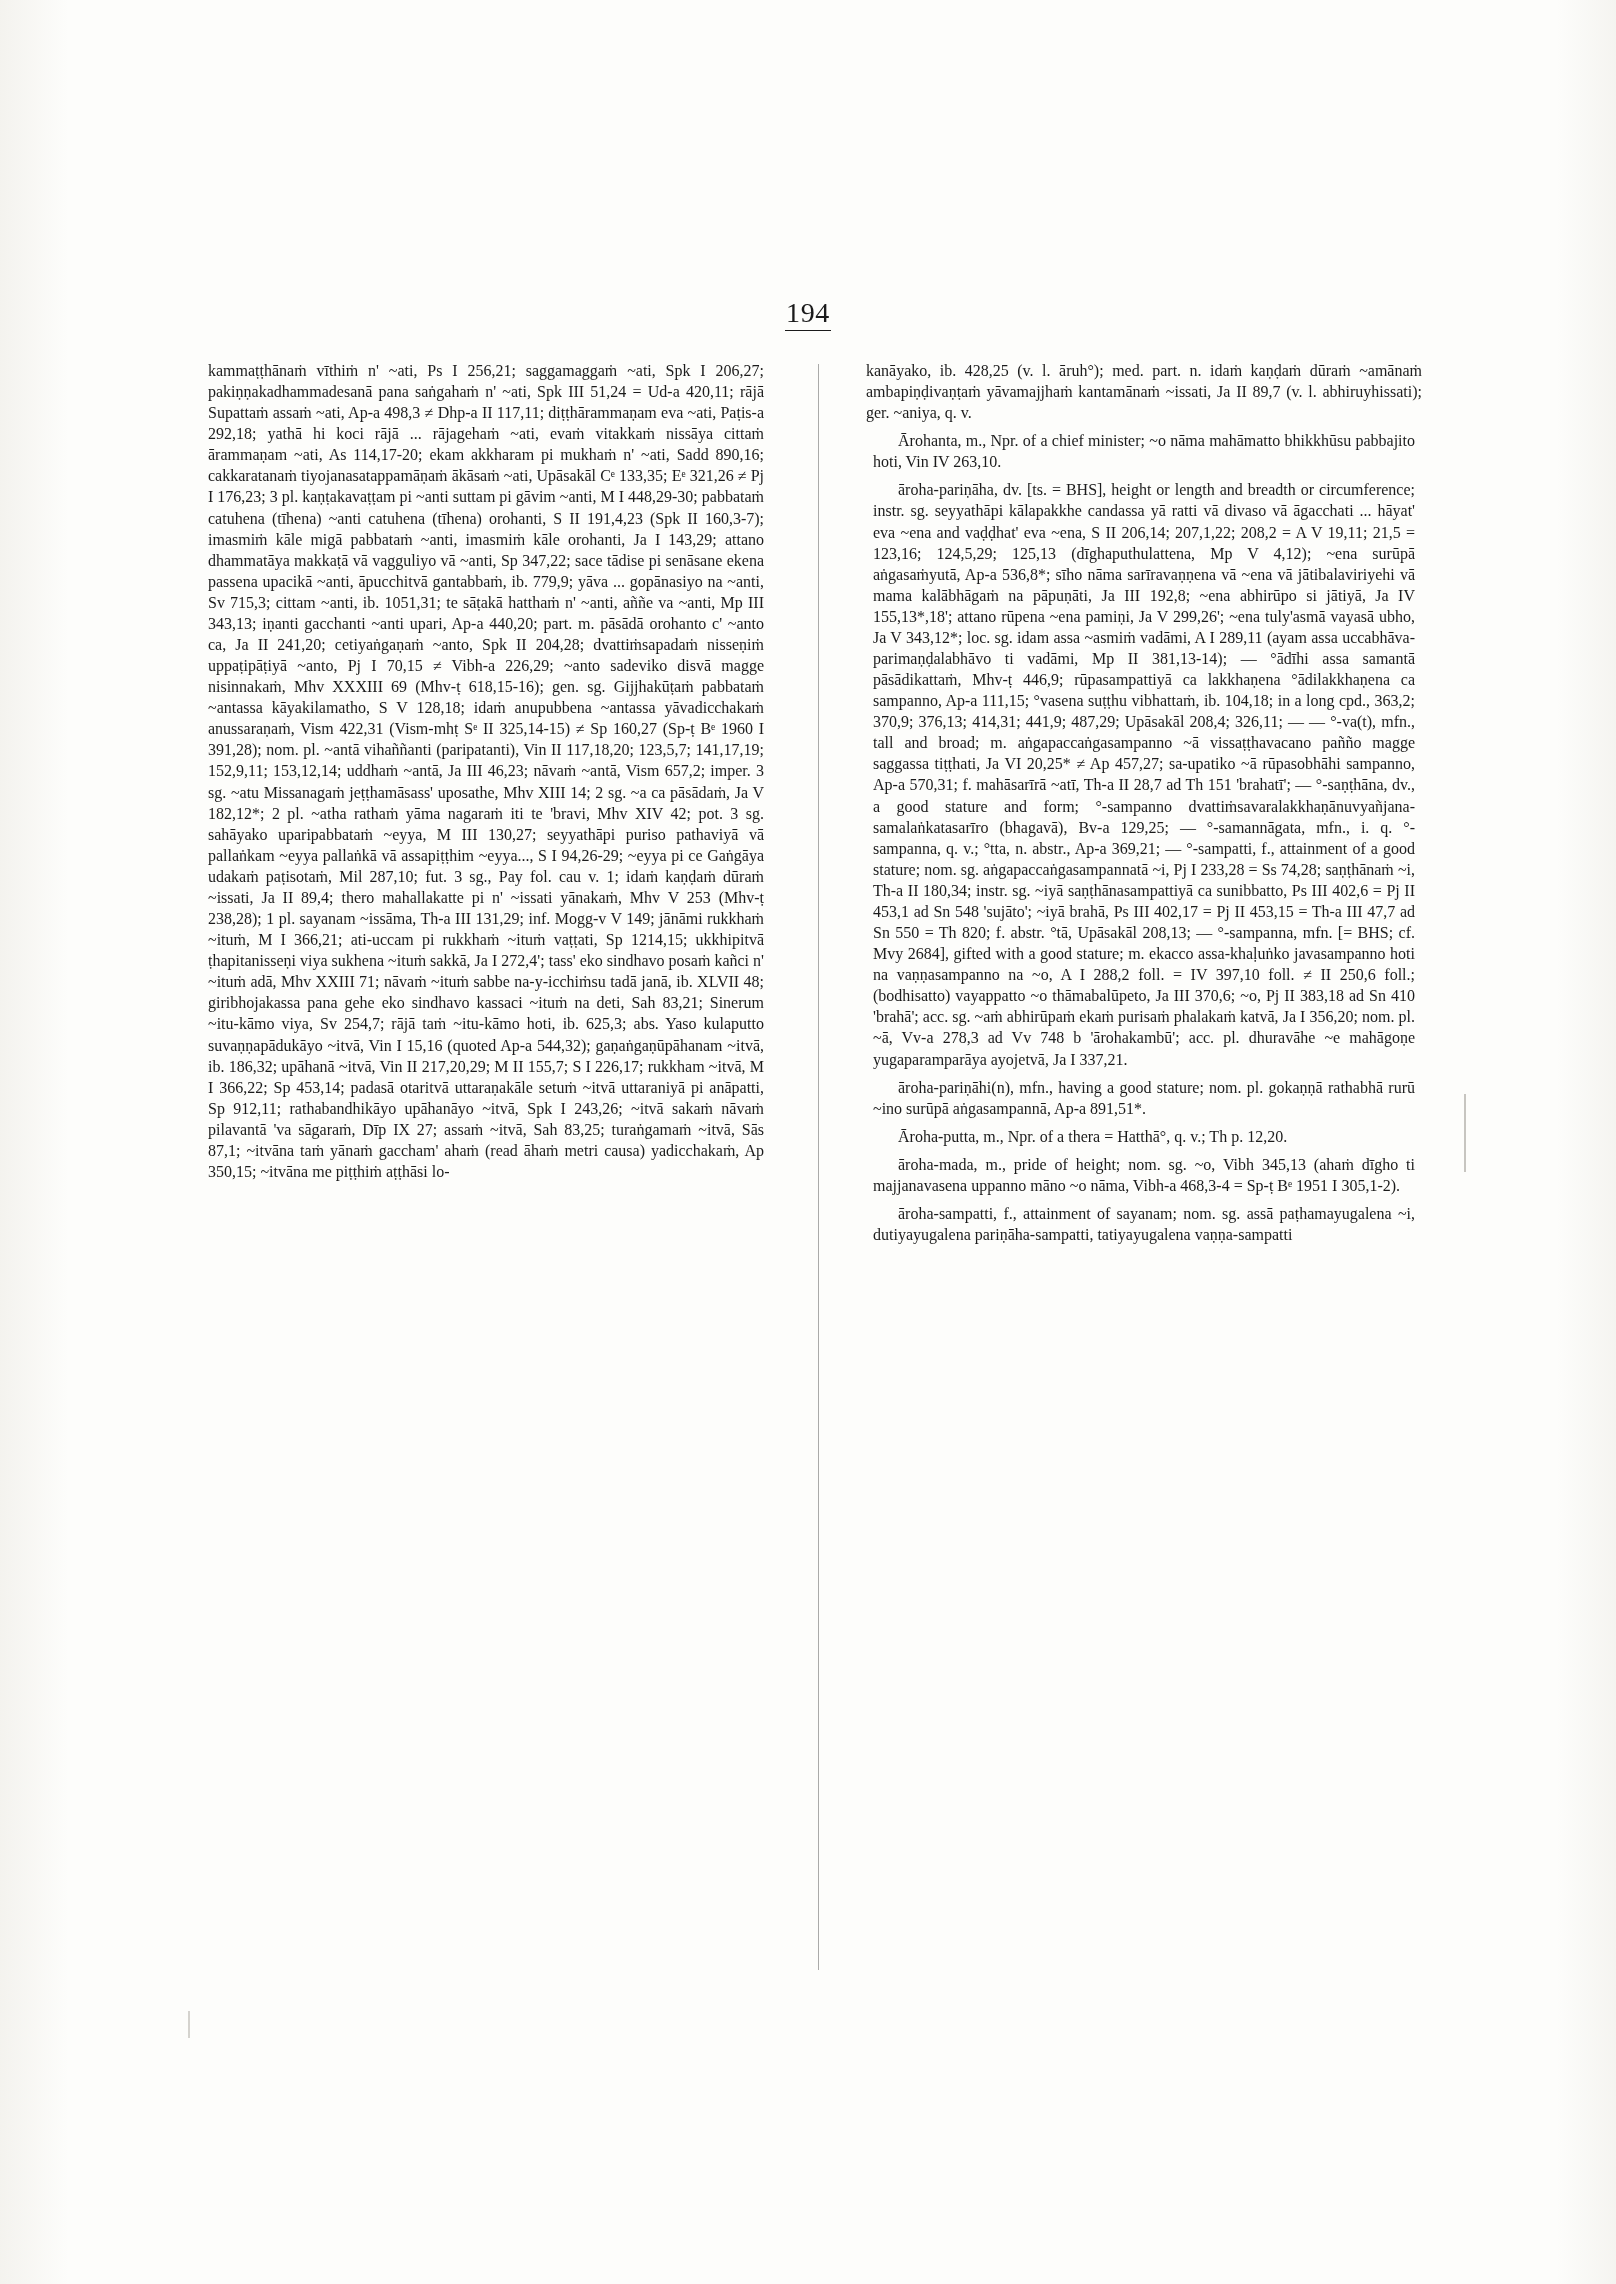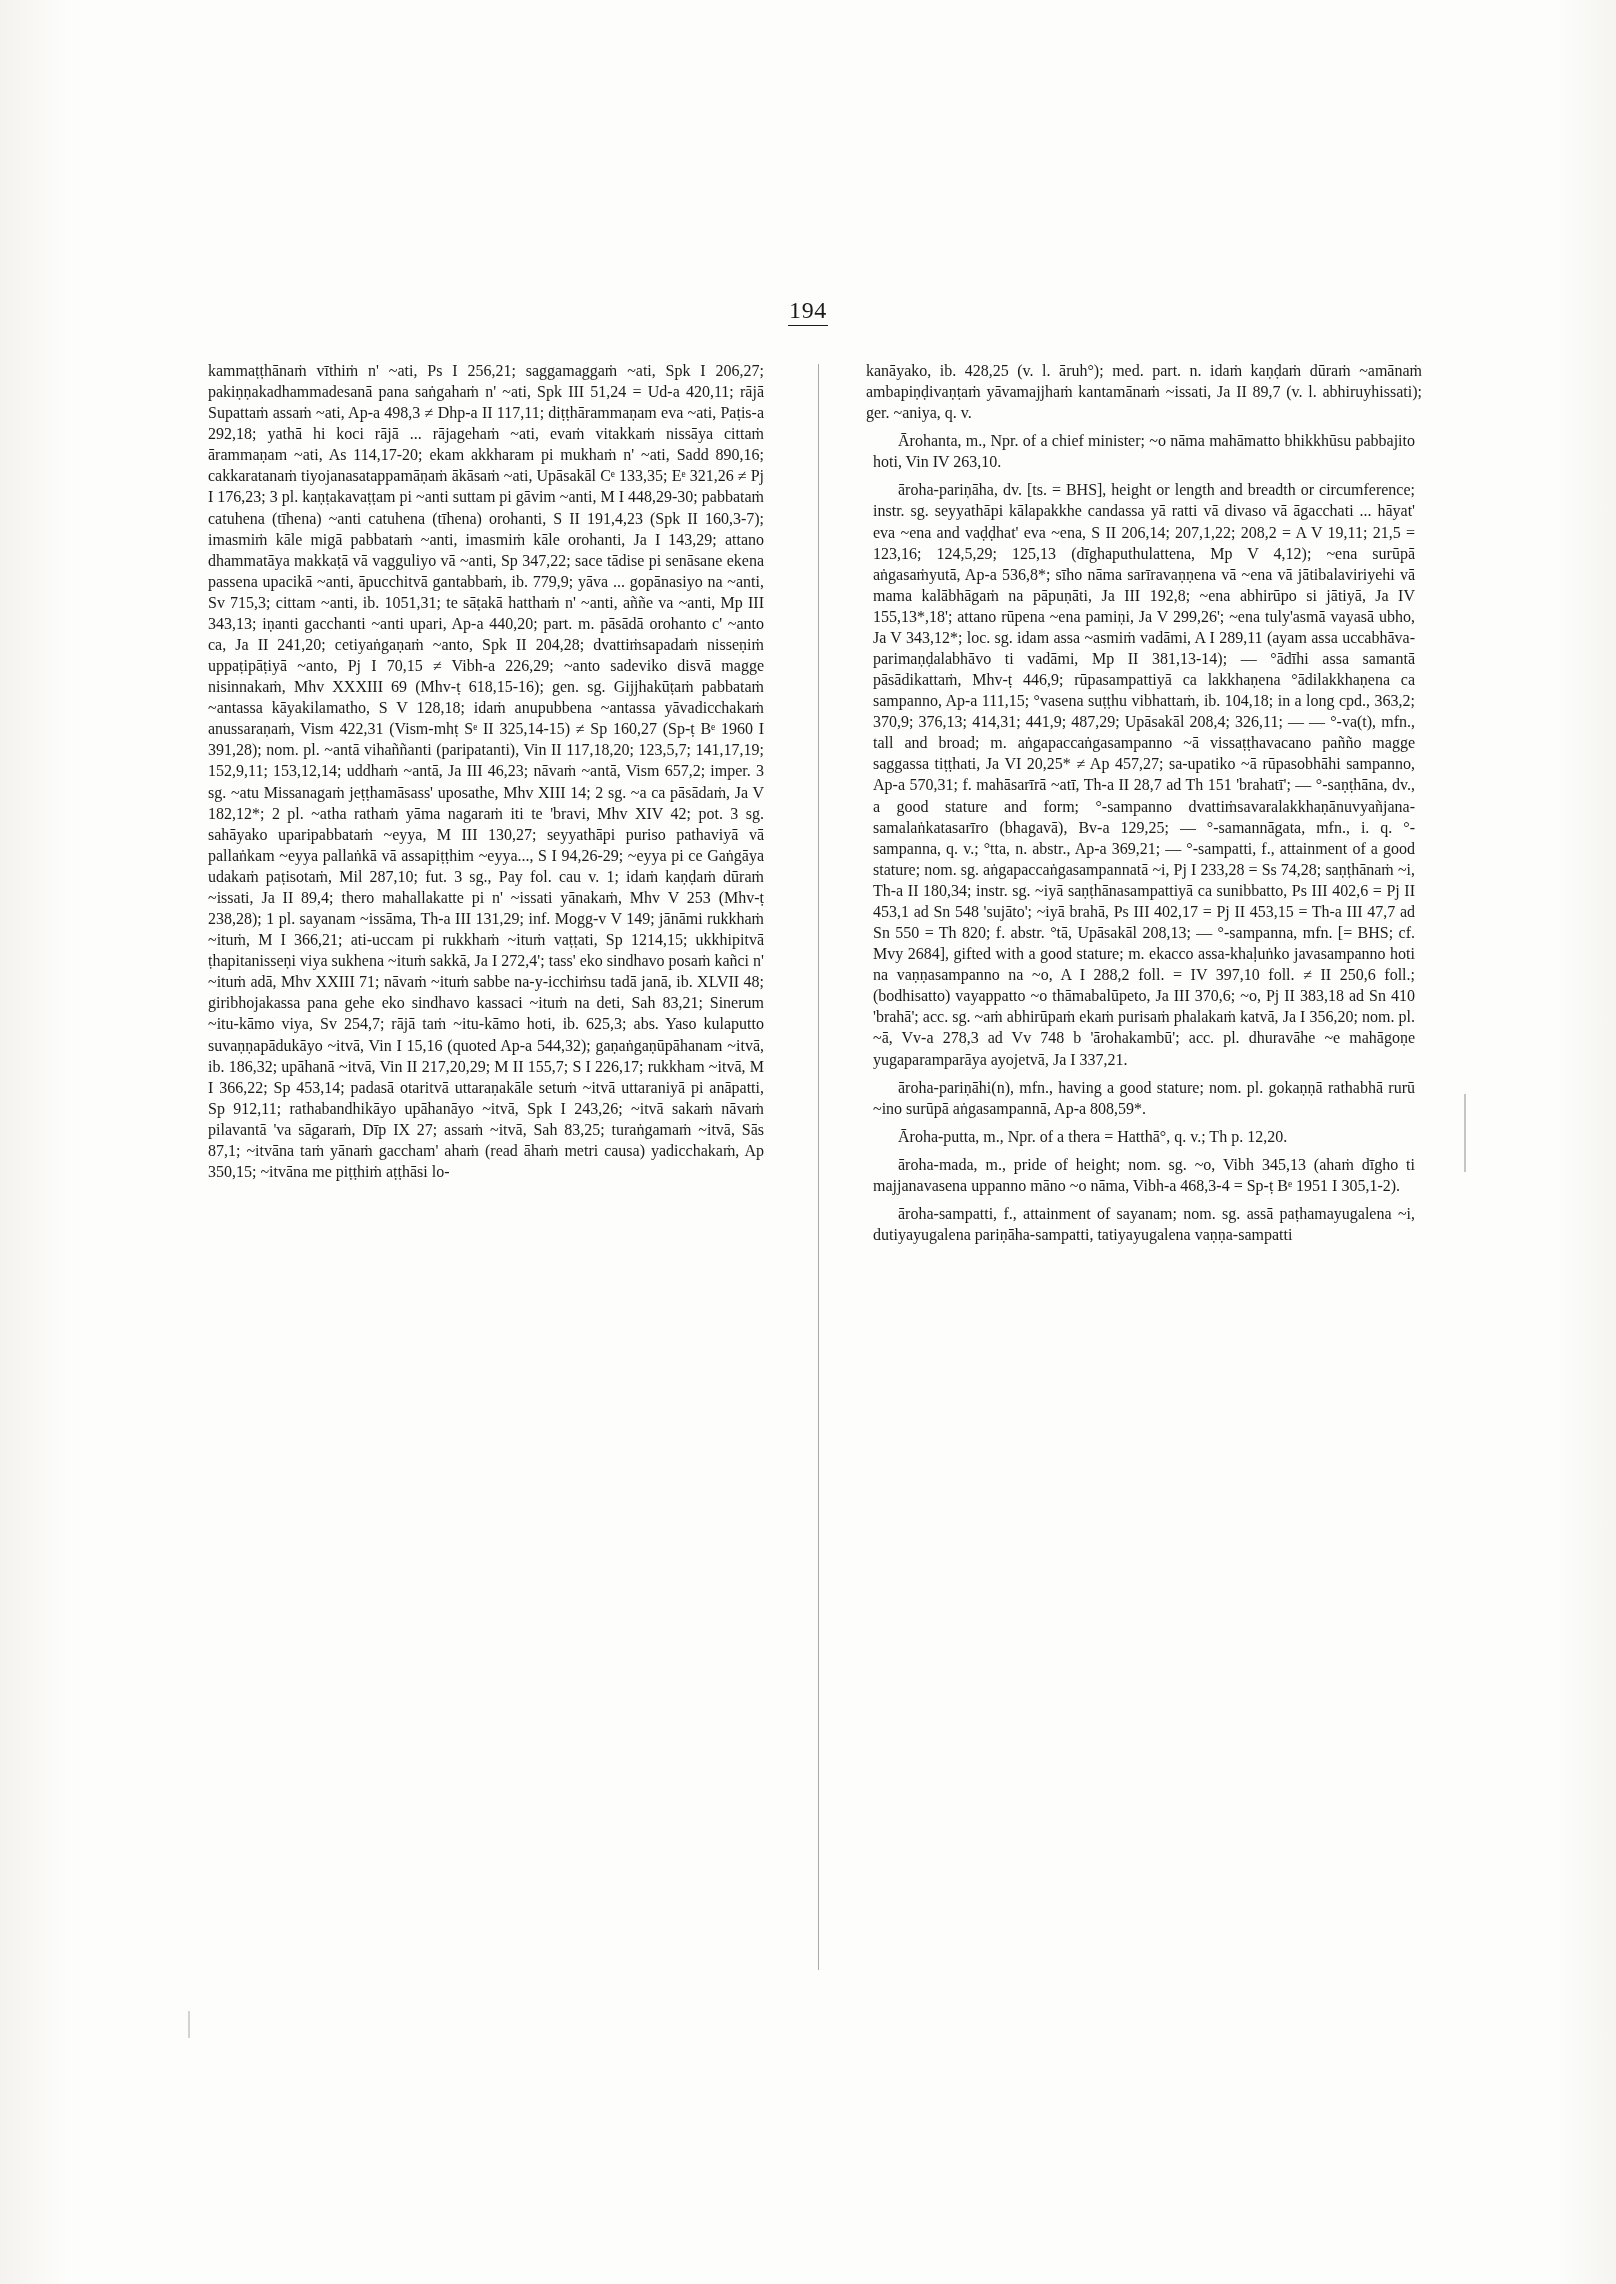--- a/index.html
+++ b/index.html
@@ -38,21 +38,21 @@
     opacity: .5;
   }
   .page-number-wrap {
     position: absolute;
     left: 0;
     top: 297px;
     width: 1616px;
     text-align: center;
   }
   .page-number {
-    font-size: 24px;
+    font-size: 28px;
     letter-spacing: 0.7px;
     font-family: "Liberation Serif", serif;
     display: inline-block;
     border-bottom: 1.3px solid #1b1b1b;
     padding: 0 1.3px 1.3px 1.3px;
     text-align: center;
   }
   .columns {
     position: absolute;
     left: 208px;
@@ -130,21 +130,21 @@
     <div class="col col-left">
       <p class="para">kammaṭṭhānaṁ vīthiṁ n' ~ati, Ps I 256,21; saggamaggaṁ ~ati, Spk I 206,27; pakiṇṇakadhammadesanā pana saṅgahaṁ n' ~ati, Spk III 51,24 = Ud-a 420,11; rājā Supattaṁ assaṁ ~ati, Ap-a 498,3 ≠ Dhp-a II 117,11; diṭṭhārammaṇam eva ~ati, Paṭis-a 292,18; yathā hi koci rājā ... rājagehaṁ ~ati, evaṁ vitakkaṁ nissāya cittaṁ ārammaṇam ~ati, As 114,17-20; ekam akkharam pi mukhaṁ n' ~ati, Sadd 890,16; cakkaratanaṁ tiyojanasatappamāṇaṁ ākāsaṁ ~ati, Upāsakāl Cᵉ 133,35; Eᵉ 321,26 ≠ Pj I 176,23; 3 pl. kaṇṭakavaṭṭam pi ~anti suttam pi gāvim ~anti, M I 448,29-30; pabbataṁ catuhena (tīhena) ~anti catuhena (tīhena) orohanti, S II 191,4,23 (Spk II 160,3-7); imasmiṁ kāle migā pabbataṁ ~anti, imasmiṁ kāle orohanti, Ja I 143,29; attano dhammatāya makkaṭā vā vagguliyo vā ~anti, Sp 347,22; sace tādise pi senāsane ekena passena upacikā ~anti, āpucchitvā gantabbaṁ, ib. 779,9; yāva ... gopānasiyo na ~anti, Sv 715,3; cittam ~anti, ib. 1051,31; te sāṭakā hatthaṁ n' ~anti, aññe va ~anti, Mp III 343,13; iṇanti gacchanti ~anti upari, Ap-a 440,20; part. m. pāsādā orohanto c' ~anto ca, Ja II 241,20; cetiyaṅgaṇaṁ ~anto, Spk II 204,28; dvattiṁsapadaṁ nisseṇiṁ uppaṭipāṭiyā ~anto, Pj I 70,15 ≠ Vibh-a 226,29; ~anto sadeviko disvā magge nisinnakaṁ, Mhv XXXIII 69 (Mhv-ṭ 618,15-16); gen. sg. Gijjhakūṭaṁ pabbataṁ ~antassa kāyakilamatho, S V 128,18; idaṁ anupubbena ~antassa yāvadicchakaṁ anussaraṇaṁ, Vism 422,31 (Vism-mhṭ Sᵉ II 325,14-15) ≠ Sp 160,27 (Sp-ṭ Bᵉ 1960 I 391,28); nom. pl. ~antā vihaññanti (paripatanti), Vin II 117,18,20; 123,5,7; 141,17,19; 152,9,11; 153,12,14; uddhaṁ ~antā, Ja III 46,23; nāvaṁ ~antā, Vism 657,2; imper. 3 sg. ~atu Missanagaṁ jeṭṭhamāsass' uposathe, Mhv XIII 14; 2 sg. ~a ca pāsādaṁ, Ja V 182,12*; 2 pl. ~atha rathaṁ yāma nagaraṁ iti te 'bravi, Mhv XIV 42; pot. 3 sg. sahāyako uparipabbataṁ ~eyya, M III 130,27; seyyathāpi puriso pathaviyā vā pallaṅkam ~eyya pallaṅkā vā assapiṭṭhim ~eyya..., S I 94,26-29; ~eyya pi ce Gaṅgāya udakaṁ paṭisotaṁ, Mil 287,10; fut. 3 sg., Pay fol. cau v. 1; idaṁ kaṇḍaṁ dūraṁ ~issati, Ja II 89,4; thero mahallakatte pi n' ~issati yānakaṁ, Mhv V 253 (Mhv-ṭ 238,28); 1 pl. sayanam ~issāma, Th-a III 131,29; inf. Mogg-v V 149; jānāmi rukkhaṁ ~ituṁ, M I 366,21; ati-uccam pi rukkhaṁ ~ituṁ vaṭṭati, Sp 1214,15; ukkhipitvā ṭhapitanisseṇi viya sukhena ~ituṁ sakkā, Ja I 272,4'; tass' eko sindhavo posaṁ kañci n' ~ituṁ adā, Mhv XXIII 71; nāvaṁ ~ituṁ sabbe na-y-icchiṁsu tadā janā, ib. XLVII 48; giribhojakassa pana gehe eko sindhavo kassaci ~ituṁ na deti, Sah 83,21; Sinerum ~itu-kāmo viya, Sv 254,7; rājā taṁ ~itu-kāmo hoti, ib. 625,3; abs. Yaso kulaputto suvaṇṇapādukāyo ~itvā, Vin I 15,16 (quoted Ap-a 544,32); gaṇaṅgaṇūpāhanam ~itvā, ib. 186,32; upāhanā ~itvā, Vin II 217,20,29; M II 155,7; S I 226,17; rukkham ~itvā, M I 366,22; Sp 453,14; padasā otaritvā uttaraṇakāle setuṁ ~itvā uttaraniyā pi anāpatti, Sp 912,11; rathabandhikāyo upāhanāyo ~itvā, Spk I 243,26; ~itvā sakaṁ nāvaṁ pilavantā 'va sāgaraṁ, Dīp IX 27; assaṁ ~itvā, Sah 83,25; turaṅgamaṁ ~itvā, Sās 87,1; ~itvāna taṁ yānaṁ gaccham' ahaṁ (read āhaṁ metri causa) yadicchakaṁ, Ap 350,15; ~itvāna me piṭṭhiṁ aṭṭhāsi lo-</p>
     </div>
 
     <div class="col-divider"></div>
 
     <div class="col col-right">
       <p class="para">kanāyako, ib. 428,25 (v. l. āruh°); med. part. n. idaṁ kaṇḍaṁ dūraṁ ~amānaṁ ambapiṇḍivaṇṭaṁ yāvamajjhaṁ kantamānaṁ ~issati, Ja II 89,7 (v. l. abhiruyhissati); ger. ~aniya, q. v.</p>
       <p class="entry">Ārohanta, m., Npr. of a chief minister; ~o nāma mahāmatto bhikkhūsu pabbajito hoti, Vin IV 263,10.</p>
       <p class="entry">āroha-pariṇāha, dv. [ts. = BHS], height or length and breadth or circumference; instr. sg. seyyathāpi kālapakkhe candassa yā ratti vā divaso vā āgacchati ... hāyat' eva ~ena and vaḍḍhat' eva ~ena, S II 206,14; 207,1,22; 208,2 = A V 19,11; 21,5 = 123,16; 124,5,29; 125,13 (dīghaputhulattena, Mp V 4,12); ~ena surūpā aṅgasaṁyutā, Ap-a 536,8*; sīho nāma sarīravaṇṇena vā ~ena vā jātibalaviriyehi vā mama kalābhāgaṁ na pāpuṇāti, Ja III 192,8; ~ena abhirūpo si jātiyā, Ja IV 155,13*,18'; attano rūpena ~ena pamiṇi, Ja V 299,26'; ~ena tuly'asmā vayasā ubho, Ja V 343,12*; loc. sg. idam assa ~asmiṁ vadāmi, A I 289,11 (ayam assa uccabhāva-parimaṇḍalabhāvo ti vadāmi, Mp II 381,13-14); — °ādīhi assa samantā pāsādikattaṁ, Mhv-ṭ 446,9; rūpasampattiyā ca lakkhaṇena °ādilakkhaṇena ca sampanno, Ap-a 111,15; °vasena suṭṭhu vibhattaṁ, ib. 104,18; in a long cpd., 363,2; 370,9; 376,13; 414,31; 441,9; 487,29; Upāsakāl 208,4; 326,11; — — °-va(t), mfn., tall and broad; m. aṅgapaccaṅgasampanno ~ā vissaṭṭhavacano pañño magge saggassa tiṭṭhati, Ja VI 20,25* ≠ Ap 457,27; sa-upatiko ~ā rūpasobhāhi sampanno, Ap-a 570,31; f. mahāsarīrā ~atī, Th-a II 28,7 ad Th 151 'brahatī'; — °-saṇṭhāna, dv., a good stature and form; °-sampanno dvattiṁsavaralakkhaṇānuvyañjana-samalaṅkatasarīro (bhagavā), Bv-a 129,25; — °-samannāgata, mfn., i. q. °-sampanna, q. v.; °tta, n. abstr., Ap-a 369,21; — °-sampatti, f., attainment of a good stature; nom. sg. aṅgapaccaṅgasampannatā ~i, Pj I 233,28 = Ss 74,28; saṇṭhānaṁ ~i, Th-a II 180,34; instr. sg. ~iyā saṇṭhānasampattiyā ca sunibbatto, Ps III 402,6 = Pj II 453,1 ad Sn 548 'sujāto'; ~iyā brahā, Ps III 402,17 = Pj II 453,15 = Th-a III 47,7 ad Sn 550 = Th 820; f. abstr. °tā, Upāsakāl 208,13; — °-sampanna, mfn. [= BHS; cf. Mvy 2684], gifted with a good stature; m. ekacco assa-khaḷuṅko javasampanno hoti na vaṇṇasampanno na ~o, A I 288,2 foll. = IV 397,10 foll. ≠ II 250,6 foll.; (bodhisatto) vayappatto ~o thāmabalūpeto, Ja III 370,6; ~o, Pj II 383,18 ad Sn 410 'brahā'; acc. sg. ~aṁ abhirūpaṁ ekaṁ purisaṁ phalakaṁ katvā, Ja I 356,20; nom. pl. ~ā, Vv-a 278,3 ad Vv 748 b 'ārohakambū'; acc. pl. dhuravāhe ~e mahāgoṇe yugaparamparāya ayojetvā, Ja I 337,21.</p>
-      <p class="entry">āroha-pariṇāhi(n), mfn., having a good stature; nom. pl. gokaṇṇā rathabhā rurū ~ino surūpā aṅgasampannā, Ap-a 808,59*.</p>
+      <p class="entry">āroha-pariṇāhi(n), mfn., having a good stature; nom. pl. gokaṇṇā rathabhā rurū ~ino surūpā aṅgasampannā, Ap-a 891,51*.</p>
       <p class="entry">Āroha-putta, m., Npr. of a thera = Hatthā°, q. v.; Th p. 12,20.</p>
       <p class="entry">āroha-mada, m., pride of height; nom. sg. ~o, Vibh 345,13 (ahaṁ dīgho ti majjanavasena uppanno māno ~o nāma, Vibh-a 468,3-4 = Sp-ṭ Bᵉ 1951 I 305,1-2).</p>
       <p class="entry">āroha-sampatti, f., attainment of sayanam; nom. sg. assā paṭhamayugalena ~i, dutiyayugalena pariṇāha-sampatti, tatiyayugalena vaṇṇa-sampatti</p>
     </div>
 
   </div>
 
   <div class="rail-mark"></div>
   <div class="bottom-tick"></div>
 </div>

